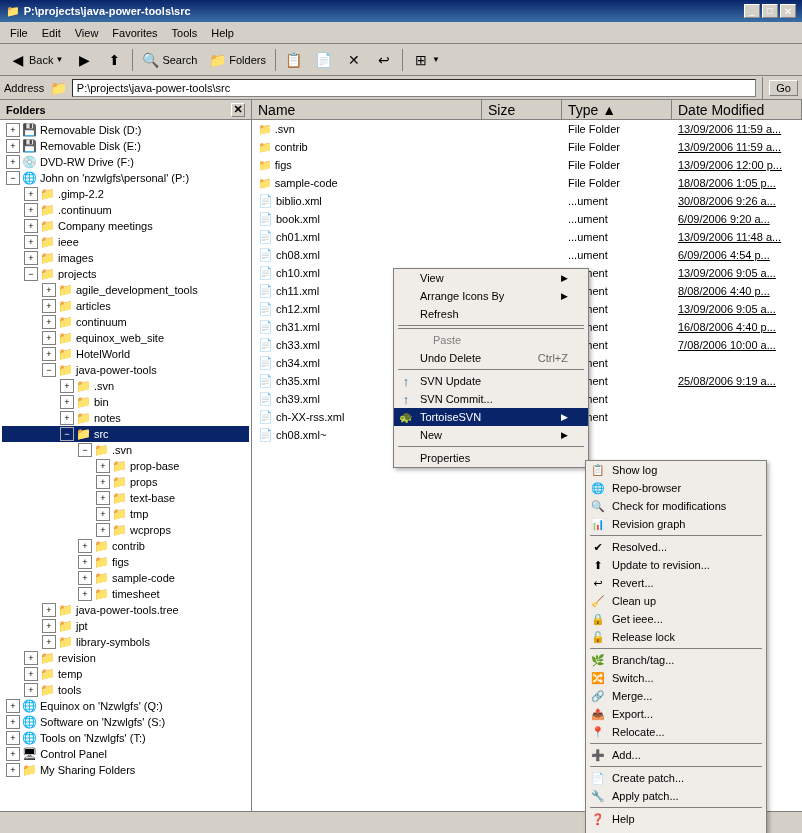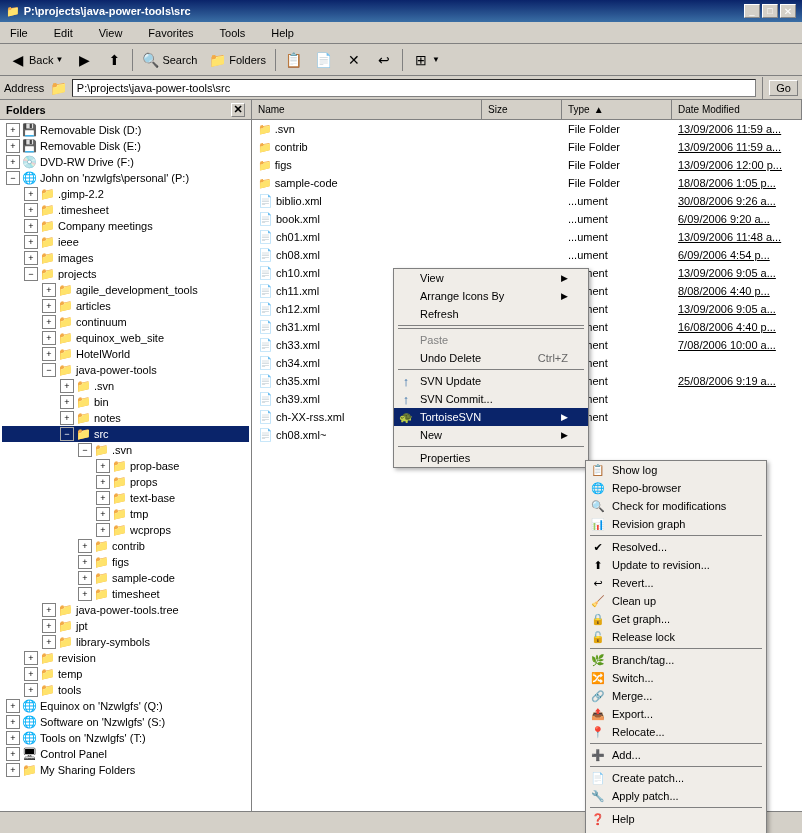--- a/index.html
+++ b/index.html
@@ -41,21 +41,21 @@
       font-size: 9px;
       cursor: pointer;
     }
 
     
     #menu-bar {
       background: #d4d0c8;
       border-bottom: 1px solid #808080;
       padding: 2px 4px;
       display: flex;
-      gap: 14px;
+      gap: 2px;
       height: 22px;
       align-items: center;
     }
     .menu-item {
       padding: 2px 6px;
       cursor: pointer;
       font-size: 11px;
     }
 
     
@@ -196,21 +196,21 @@
       overflow: hidden;
     }
     #file-list-header {
       display: flex;
       background: #d4d0c8;
       border-bottom: 1px solid #808080;
       height: 20px;
     }
     .col-header {
       padding: 2px 6px;
-      font-size: 10px;
+      font-size: 14px;
       border-right: 1px solid #808080;
       cursor: pointer;
       display: flex;
       align-items: center;
       white-space: nowrap;
     }
     .col-name { width: 230px; }
     .col-size { width: 80px; }
     .col-type { width: 110px; }
     .col-date { flex: 1; }
@@ -263,21 +263,21 @@
       padding: 3px 20px 3px 26px;
       font-size: 11px;
       cursor: pointer;
       position: relative;
       white-space: nowrap;
       display: flex;
       align-items: center;
       justify-content: space-between;
     }
     .ctx-item.highlighted { background: #0a246a; color: white; }
-    .ctx-item.disabled { color: #808080; cursor: default; }
+    .ctx-item.disabled { color: #808080; cursor: default; margin-left: 13px; }
     .ctx-separator {
       height: 1px;
       background: #808080;
       margin: 2px 4px;
     }
     .ctx-arrow { font-size: 9px; margin-left: 4px; }
     .ctx-shortcut { color: #666; font-size: 11px; }
     .ctx-icon {
       position: absolute;
       left: 4px;
@@ -398,21 +398,21 @@
         <span class="tree-label">John on 'nzwlgfs\personal' (P:)</span>
       </div>
       <div class="tree-item" style="padding-left: 22px;">
         <div class="tree-expander">+</div>
         <span class="tree-icon folder-icon">📁</span>
         <span class="tree-label">.gimp-2.2</span>
       </div>
       <div class="tree-item" style="padding-left: 22px;">
         <div class="tree-expander">+</div>
         <span class="tree-icon folder-icon">📁</span>
-        <span class="tree-label">.timesheet</span>
+        <span class="tree-label">.continuum</span>
       </div>
       <div class="tree-item" style="padding-left: 22px;">
         <div class="tree-expander">+</div>
         <span class="tree-icon folder-icon">📁</span>
         <span class="tree-label">Company meetings</span>
       </div>
       <div class="tree-item" style="padding-left: 22px;">
         <div class="tree-expander">+</div>
         <span class="tree-icon folder-icon">📁</span>
         <span class="tree-label">ieee</span>
@@ -838,21 +838,21 @@
     <div class="ctx-item">
       <span class="ctx-icon" style="font-size:11px;">↩</span>
       <span>Revert...</span>
     </div>
     <div class="ctx-item">
       <span class="ctx-icon" style="font-size:11px;">🧹</span>
       <span>Clean up</span>
     </div>
     <div class="ctx-item">
       <span class="ctx-icon" style="font-size:11px;">🔒</span>
-      <span>Get graph...</span>
+      <span>Get ieee...</span>
     </div>
     <div class="ctx-item">
       <span class="ctx-icon" style="font-size:11px;">🔓</span>
       <span>Release lock</span>
     </div>
     <div class="ctx-separator"></div>
     <div class="ctx-item">
       <span class="ctx-icon" style="font-size:11px;">🌿</span>
       <span>Branch/tag...</span>
     </div>

